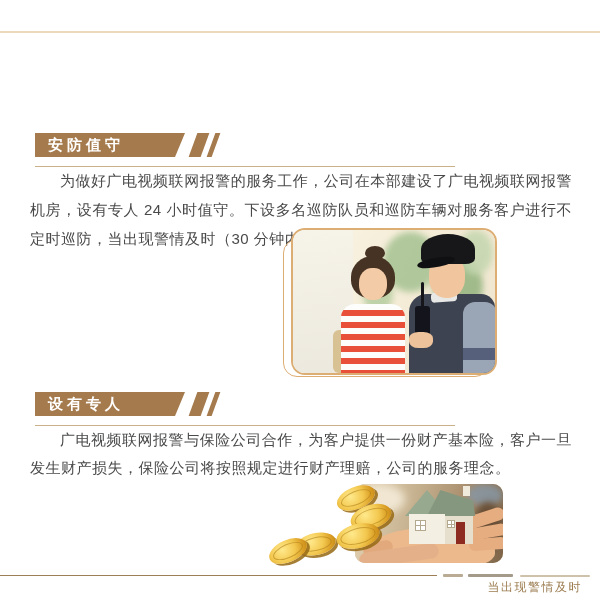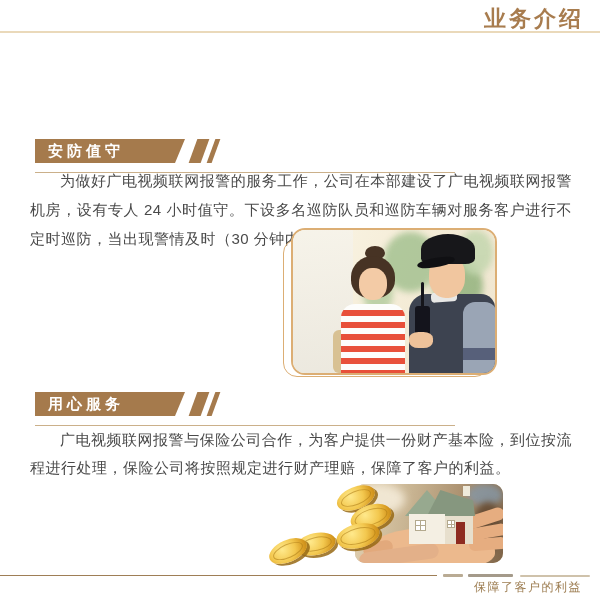--- a/index.html
+++ b/index.html
@@ -9,21 +9,21 @@
   }
   
   .page-title{
     position:absolute;top:4px;right:16px;font-size:22px;letter-spacing:3px;
     color:#a87c4e;font-weight:600;
   }
   .top-rule{position:absolute;top:31px;left:0;width:600px;height:2px;background:#ead9ba;}
 
   
   .sechead{position:absolute;left:35px;width:530px;height:40px;}
-  .sec1{top:139px;text-decoration:underline;}
+  .sec1{top:133px;text-decoration:underline;}
   .sec2{top:392px;}
   .badge{
     position:absolute;left:0;top:0;width:150px;height:24px;background:#a57a4c;
     clip-path:polygon(0 0,100% 0,calc(100% - 10px) 100%,0 100%);
     color:#ffffff;font-size:15px;font-weight:bold;line-height:24px;
     padding-left:13px;box-sizing:border-box;letter-spacing:4px;
   }
   .slash{position:absolute;top:0;height:24px;background:#a57a4c;transform:skewX(-20deg);}
   .slash-a{left:158px;width:12px;}
   .slash-b{left:176px;width:5px;}
@@ -127,21 +127,20 @@
   .fd3{left:520px;top:575px;width:70px;height:2px;background:#cfc2ab;}
   .footer-text{position:absolute;right:18px;top:579px;display:flex;align-items:baseline;gap:10px;white-space:nowrap;}
   .footer-label{font-size:12px;color:#9c7c50;letter-spacing:1.5px;}
   .footer-slogan{font-size:15px;font-weight:bold;color:#8a5c30;letter-spacing:1.5px;}
 </style>
 </head>
 <body>
 
 <div class="page">
 
-  <div class="page-title">业务介绍</div>
   <div class="top-rule"></div>
 
   <div class="sechead sec1">
     <div class="badge">
       <span>安防值守</span>
     </div>
     <div class="slash slash-a"></div>
     <div class="slash slash-b"></div>
     <div class="sec-rule"></div>
   </div>
@@ -168,28 +167,28 @@
     <div class="m-face"></div>
     <div class="m-cap"></div>
     <div class="m-brim"></div>
     <div class="antenna"></div>
     <div class="walkie"></div>
     <div class="hand"></div>
   </div>
 
   <div class="sechead sec2">
     <div class="badge">
-      <span>用心服务</span>
+      <span>设有专人</span>
     </div>
     <div class="slash slash-a"></div>
     <div class="slash slash-b"></div>
     <div class="sec-rule"></div>
   </div>
 
-  <p class="para p2">广电视频联网报警与保险公司合作，为客户提供一份财产基本险，到位按流程进行处理，保险公司将按照规定进行财产理赔，保障了客户的利益。</p>
+  <p class="para p2">广电视频联网报警与保险公司合作，为客户提供一份财产基本险，客户一旦发生财产损失，保险公司将按照规定进行财产理赔，公司的服务理念。</p>
 
   <div class="photo2">
     <div class="bg"></div>
     <div class="blob blue"></div>
     <div class="blob dark"></div>
     <div class="blob lite"></div>
     <div class="palm"></div>
     <div class="finger f1"></div>
     <div class="finger f2"></div>
     <div class="finger f3"></div>
@@ -209,16 +208,16 @@
   <div class="coin c2"></div>
   <div class="coin c3"></div>
   <div class="coin c4"></div>
   <div class="coin c5"></div>
 
   <div class="footer-line"></div>
   <div class="fdash fd1"></div>
   <div class="fdash fd2"></div>
   <div class="fdash fd3"></div>
   <div class="footer-text">
-    <span class="footer-label">保障了客户的利益</span>
+    <span class="footer-label">当出现警情及时</span>
   </div>
 
 </div>
 
 </body></html>

